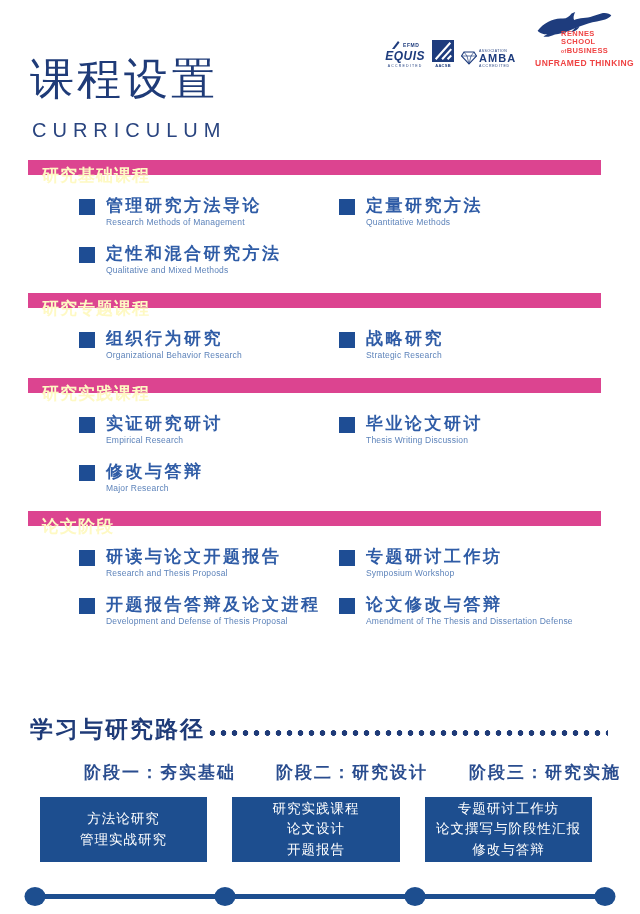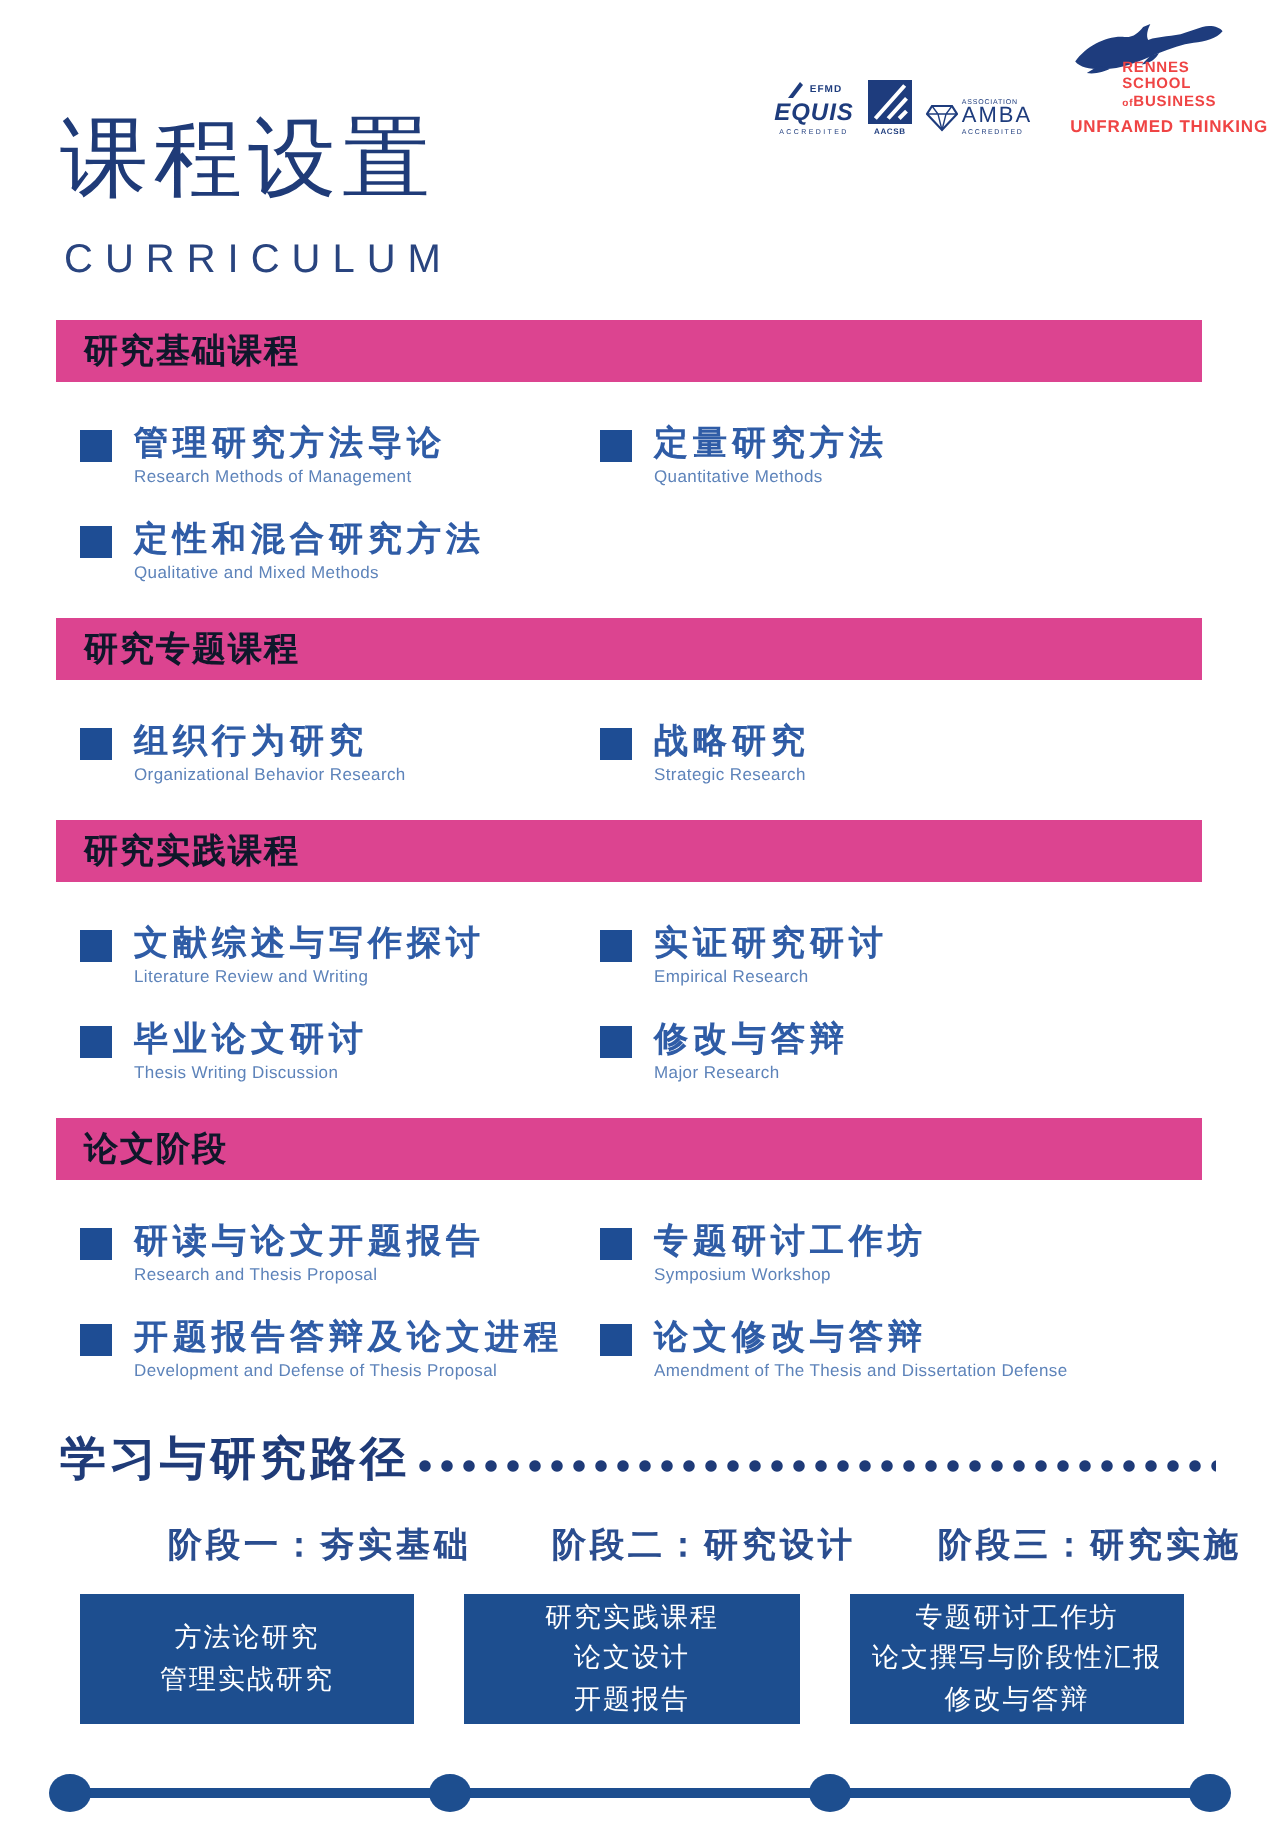--- a/index.html
+++ b/index.html
@@ -17,43 +17,43 @@
   .equis .slash { width:10px; height:8px; }
   .equis .efmd { font-size:5px; letter-spacing:.5px; font-weight:bold; }
   .equis .equis-name { font-size:12px; font-weight:bold; font-style:italic; letter-spacing:.5px; }
   .equis .accred { font-size:3.5px; letter-spacing:1.2px; margin-top:1px; }
   .aacsb .sq { width:22px; height:22px; }
   .aacsb .nm { font-size:4px; font-weight:bold; letter-spacing:.3px; margin-top:1px; }
   .amba { flex-direction:row; align-items:center; gap:2px; }
   .amba .diamond { width:16px; height:14px; }
   .amba .txt { display:flex; flex-direction:column; }
   .amba .assoc { font-size:3.5px; letter-spacing:.4px; }
-  .amba .nm { font-size:11px; font-weight:normal; letter-spacing:1px; line-height:1; }
+  .amba .nm { font-size:11px; font-weight:bold; letter-spacing:1px; line-height:1; }
   .amba .accred { font-size:3.5px; letter-spacing:.8px; }
   .rennes { margin-left:12px; display:flex; flex-direction:column; color:#ef4444; }
   .rennes .hare { width:88px; height:26px; margin-left:-6px; }
   .rennes .nm { font-size:7.5px; font-weight:bold; line-height:1.1; letter-spacing:.4px; margin-left:26px; margin-top:-8px; }
   .rennes .of { font-size:5px; font-weight:bold; }
   .rennes .tagline { font-size:8.5px; font-weight:bold; letter-spacing:.4px; margin-top:3px; white-space:nowrap; }
 
   
   .title-block { position:absolute; top:50px; left:30px; }
   .page-title { font-size:44px; font-weight:normal; color:#1f3b78; letter-spacing:3px; }
   .page-subtitle { font-size:20px; color:#29447f; letter-spacing:6px; margin-top:10px; margin-left:2px; }
 
   
   .sections { position:absolute; top:160px; left:0; width:640px; }
   .banner {
-    margin-left:28px; width:573px; height:31px; background:#dc4490;
-    color:#0f172a; font-size:17px; font-weight:bold; letter-spacing:1px;
+    margin-left:28px; width:573px; height:15px; background:#dc4490;
+    color:#fef9c3; font-size:17px; font-weight:bold; letter-spacing:1px;
     line-height:31px; padding-left:14px;
   }
   .courses {
     display:grid; grid-template-columns:260px auto;
-    padding-left:40px; margin-top:21px; margin-bottom:19px; row-gap:18px;
+    padding-left:79px; margin-top:21px; margin-bottom:19px; row-gap:18px;
   }
   .course { display:flex; gap:11px; align-items:flex-start; height:30px; }
   .course .bullet { width:16px; height:16px; background:#1e4d94; margin-top:3px; flex:none; }
   .course .zh { font-size:17px; letter-spacing:2.5px; color:#2f5ca6; font-weight:600; white-space:nowrap; line-height:1.15; }
   .course .en { font-size:8.5px; color:#5d83ba; margin-top:1px; letter-spacing:.2px; white-space:nowrap; }
   .spacer-cell { height:30px; }
 
   
   .pathway { position:absolute; top:714px; left:0; width:640px; }
   .pathway-header { display:flex; align-items:center; margin:0 32px 16px 30px; gap:2px; }
@@ -159,24 +159,20 @@
     <div class="course">
       <span class="bullet"></span>
       <span><span class="zh">战略研究</span><div class="en">Strategic Research</div></span>
     </div>
   </div>
 
   <div class="banner">研究实践课程</div>
   <div class="courses">
     <div class="course">
       <span class="bullet"></span>
-      <span><span class="zh">文献综述与写作探讨</span><div class="en">Literature Review and Writing</div></span>
-    </div>
-    <div class="course">
-      <span class="bullet"></span>
       <span><span class="zh">实证研究研讨</span><div class="en">Empirical Research</div></span>
     </div>
     <div class="course">
       <span class="bullet"></span>
       <span><span class="zh">毕业论文研讨</span><div class="en">Thesis Writing Discussion</div></span>
     </div>
     <div class="course">
       <span class="bullet"></span>
       <span><span class="zh">修改与答辩</span><div class="en">Major Research</div></span>
     </div>

